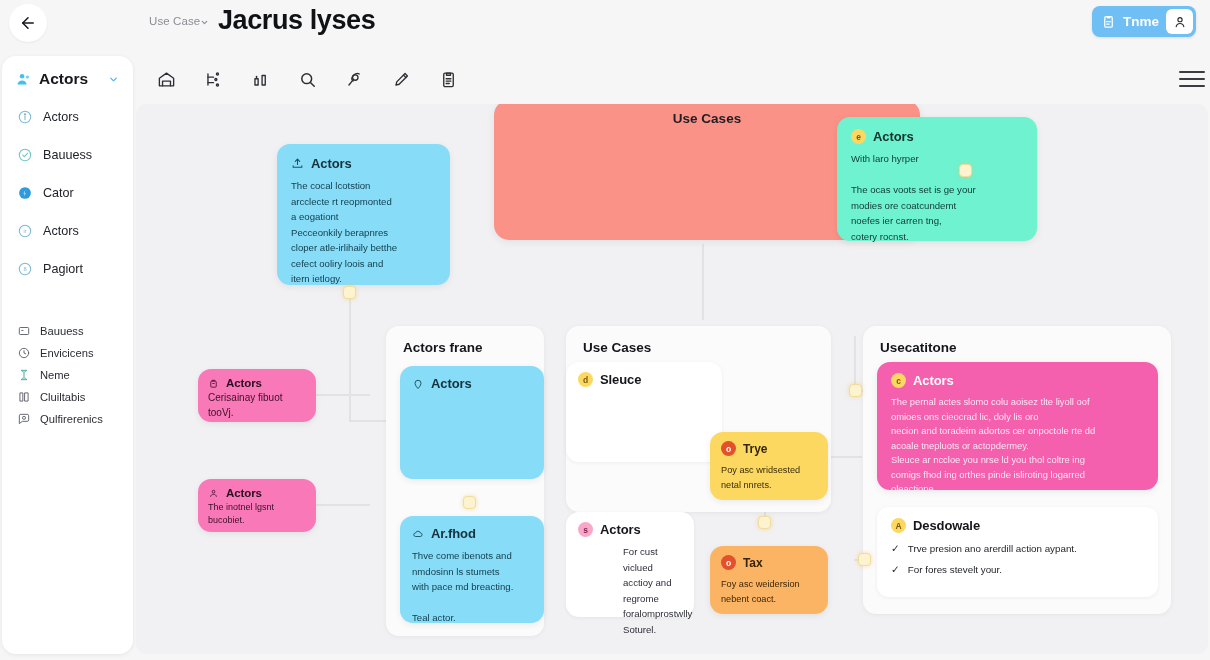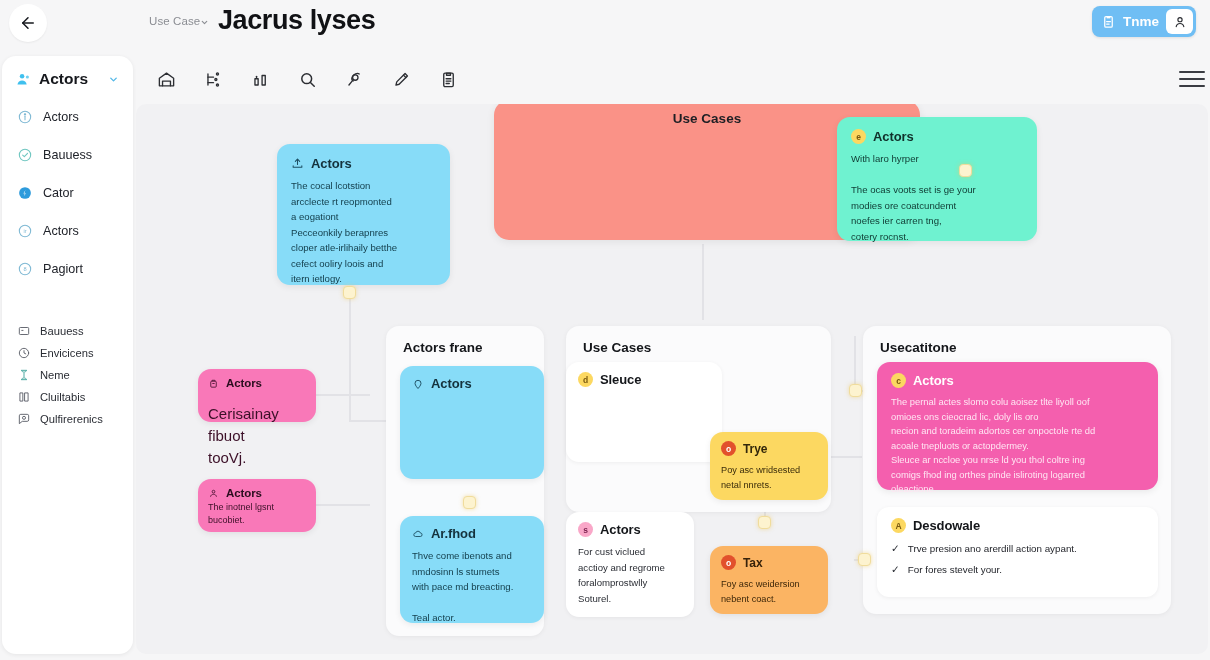--- a/index.html
+++ b/index.html
@@ -447,21 +447,21 @@
 
     <div class="card" style="left:62px; top:265px; width:118px; height:53px; background:#f978b8; box-shadow:0 2px 6px rgba(0,0,0,.07); padding:8px 10px;">
       <div class="card-title" style="color:#2a0d1e; font-size:11.5px;">
         <svg width="11" height="11" viewBox="0 0 24 24" fill="none" stroke="#4a1232" stroke-width="1.9" stroke-linejoin="round">
           <rect x="6" y="7" width="12" height="13" rx="2"></rect>
             <path d="M9 7V5h6v2"></path>
             <line x1="9.5" y1="12" x2="14.5" y2="12"></line>
         </svg>
         <span>Actors</span>
       </div>
-      <div class="card-body" style="color:#3c1028; margin-top:14px; font-size:15px; line-height:1.45;">Cerisainay fibuot
+      <div class="card-body" style="color:#3c1028; margin-top:2px; font-size:10px; line-height:1.45;">Cerisainay fibuot
 tooVj.</div>
     </div>
 
     <div class="card" style="left:62px; top:375px; width:118px; height:53px; background:#f978b8; box-shadow:0 2px 6px rgba(0,0,0,.07); padding:8px 10px;">
       <div class="card-title" style="color:#2a0d1e; font-size:11.5px;">
         <svg width="11" height="11" viewBox="0 0 24 24" fill="none" stroke="#4a1232" stroke-width="1.9" stroke-linejoin="round">
           <circle cx="12" cy="8" r="3"></circle>
             <path d="M5.5 19c.6-3.4 3.2-5.2 6.5-5.2s5.9 1.8 6.5 5.2"></path>
         </svg>
         <span>Actors</span>
@@ -507,21 +507,21 @@
         <span class="badge" style="background:#fcd861; color:#7a5a10;">d</span>
         <span>Sleuce</span>
       </div>
     </div>
 
     <div class="card white-card" style="left:430px; top:408px; width:128px; height:105px; padding:10px 12px;">
       <div class="card-title" style="color:#14161a;">
         <span class="badge" style="background:#f9a7c8; color:#7d2350;">s</span>
         <span>Actors</span>
       </div>
-      <div class="card-body" style="color:#2b2e35;">For cust viclued
+      <div class="card-body" style="color:#2b2e35;margin-left:45px;">For cust viclued
 acctioy and regrome
 foralomprostwlly
 Soturel.</div>
     </div>
 
     <div class="card" style="left:574px; top:328px; width:118px; height:68px; background:#fcd861; box-shadow:0 2px 6px rgba(0,0,0,.07); padding:9px 11px;">
       <div class="card-title" style="color:#33270a; font-size:12px;">
         <span class="badge" style="background:#e2502c; color:#ffffff;">o</span>
         <span>Trye</span>
       </div>

